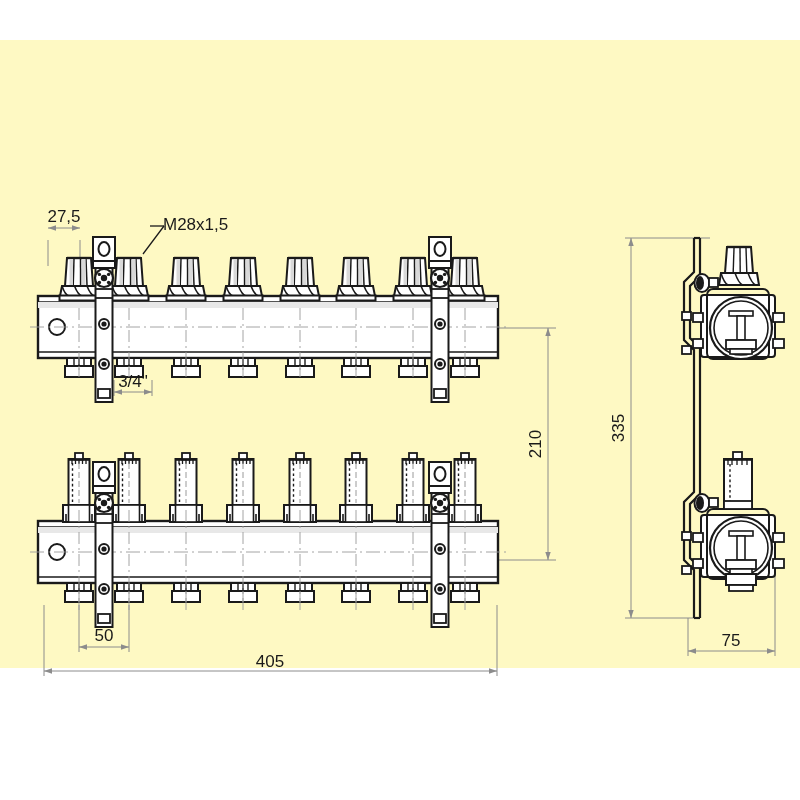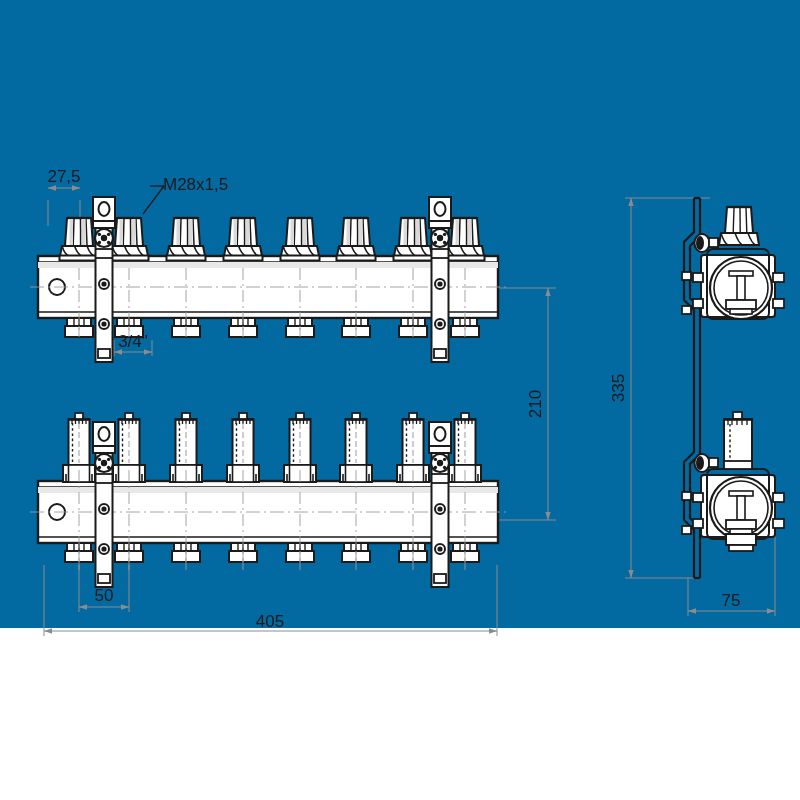--- a/index.html
+++ b/index.html
@@ -1,18 +1,18 @@
 <!DOCTYPE html>
 <html><head>
 <meta charset="utf-8">
 <style>
   html,body{margin:0;padding:0;background:#ffffff;}
   body{width:800px;height:800px;overflow:hidden;
        font-family:"Liberation Sans","DejaVu Sans",sans-serif;}
-  #sheet{position:relative;width:800px;height:628px;background:#0369a1;}
+  #sheet{position:relative;width:800px;height:628px;background:#fef9c3;margin-top:40px;}
   svg{display:block;}
   .dimtext{font-family:"Liberation Sans","DejaVu Sans",sans-serif;
            font-size:17px;fill:#1a1a1a;}
   .dimtext-v{font-family:"Liberation Sans","DejaVu Sans",sans-serif;
              font-size:17px;fill:#1a1a1a;}
 </style>
 </head>
 <body>
 
 <div id="sheet">

